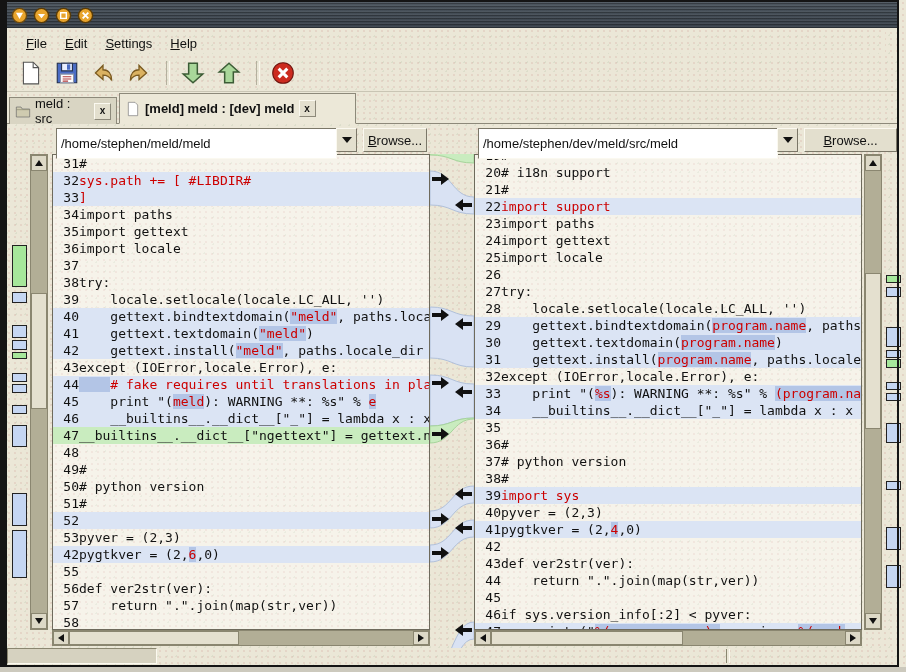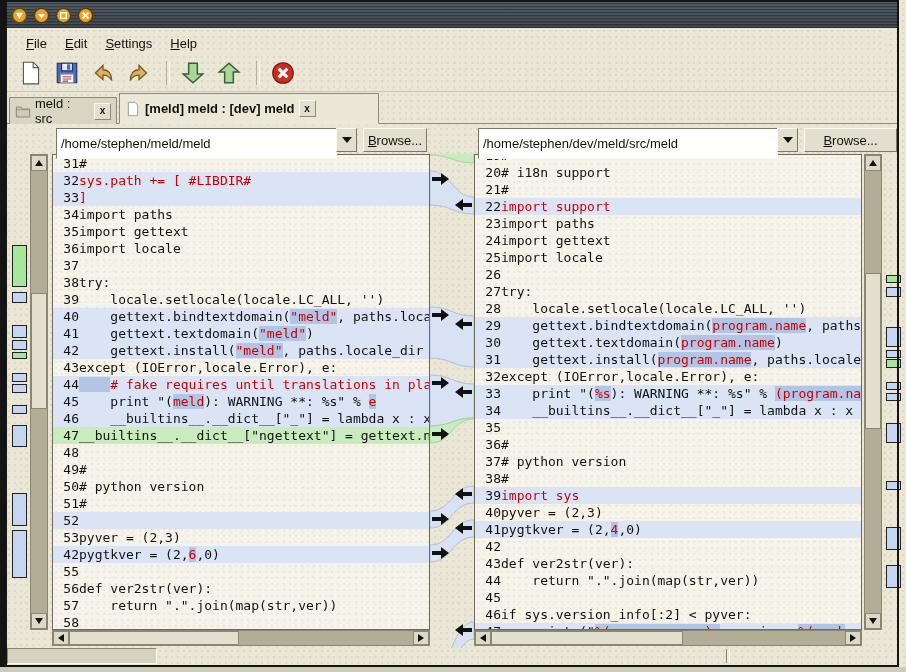--- a/index.html
+++ b/index.html
@@ -34,21 +34,21 @@
   .tsep{width:2px;height:24px;margin:0 7px;border-left:1px solid #b4b09e;border-right:1px solid #faf8ef;}
   
   #tabbar{left:7px;top:92px;width:890px;height:32px;z-index:10;border-bottom:1px solid #8d897a;box-sizing:border-box;}
   .tab{position:absolute;display:flex;align-items:center;box-sizing:border-box;
     border:1px solid #8d897a;border-bottom:none;padding:0 5px;gap:4px;}
   .tab .ticon{width:16px;height:16px;flex:0 0 auto;}
   .tab-close{width:15px;height:15px;display:flex;align-items:center;justify-content:center;
     font-size:10px;font-weight:bold;line-height:1;background:#e3dfce;
     border:1px solid;border-color:#fbf9f0 #8d897a #8d897a #fbf9f0;}
   #tab1{left:2px;top:5px;width:108px;height:27px;background:#d9d5c3;}
-  #tab2{left:112px;top:1px;width:260px;height:31px;background:#ece8d8;border-bottom:1px solid #ece8d8;}
+  #tab2{left:112px;top:1px;width:237px;height:31px;background:#ece8d8;border-bottom:1px solid #ece8d8;}
   #tab2 .tab-label{font-weight:bold;}
   
   .pathentry{height:31px;background:#fff;border:1px solid;border-color:#7b7768 #fbf9f0 #fbf9f0 #7b7768;
     box-sizing:border-box;font-family:"Liberation Sans",sans-serif;font-size:13px;padding:2px 4px;color:#111;z-index:10;}
   .combo-btn,.gbtn{box-sizing:border-box;background:#e3dfce;border:1px solid;border-color:#fbf9f0 #7b7768 #7b7768 #fbf9f0;
     display:flex;align-items:center;justify-content:center;z-index:10;}
   .combo-btn .tri{width:0;height:0;border-left:5px solid transparent;border-right:5px solid transparent;border-top:6px solid #111;}
   .gbtn{font-size:13px;}
   
   .pane{box-sizing:border-box;border:1px solid #6e6a5c;overflow:hidden;z-index:5;}

